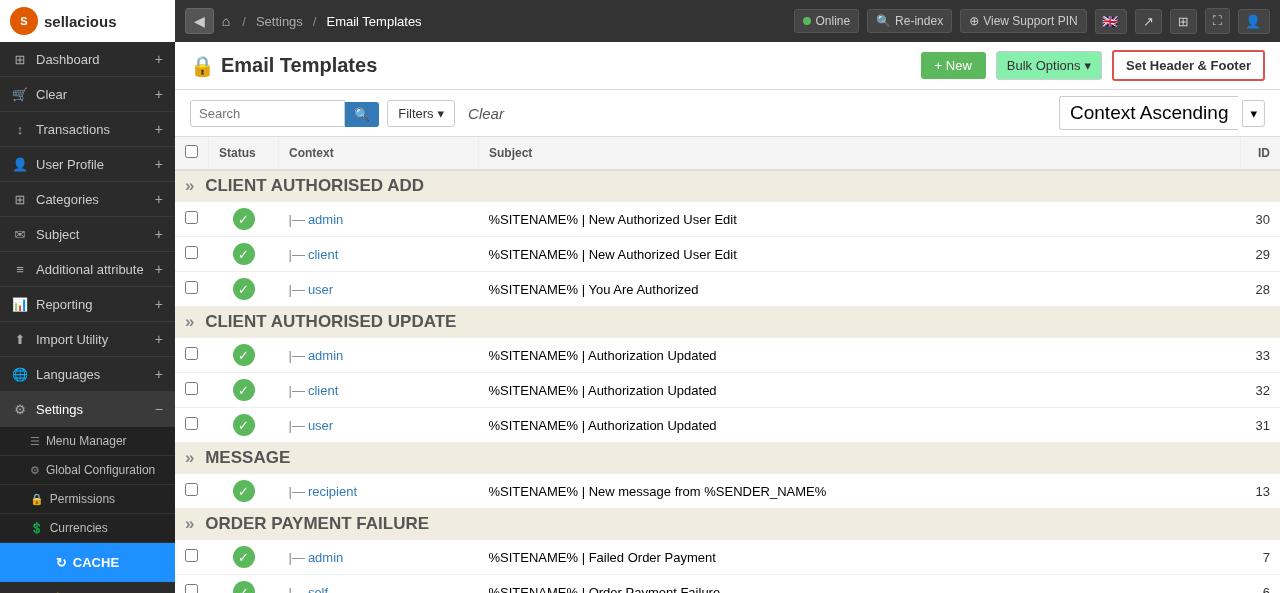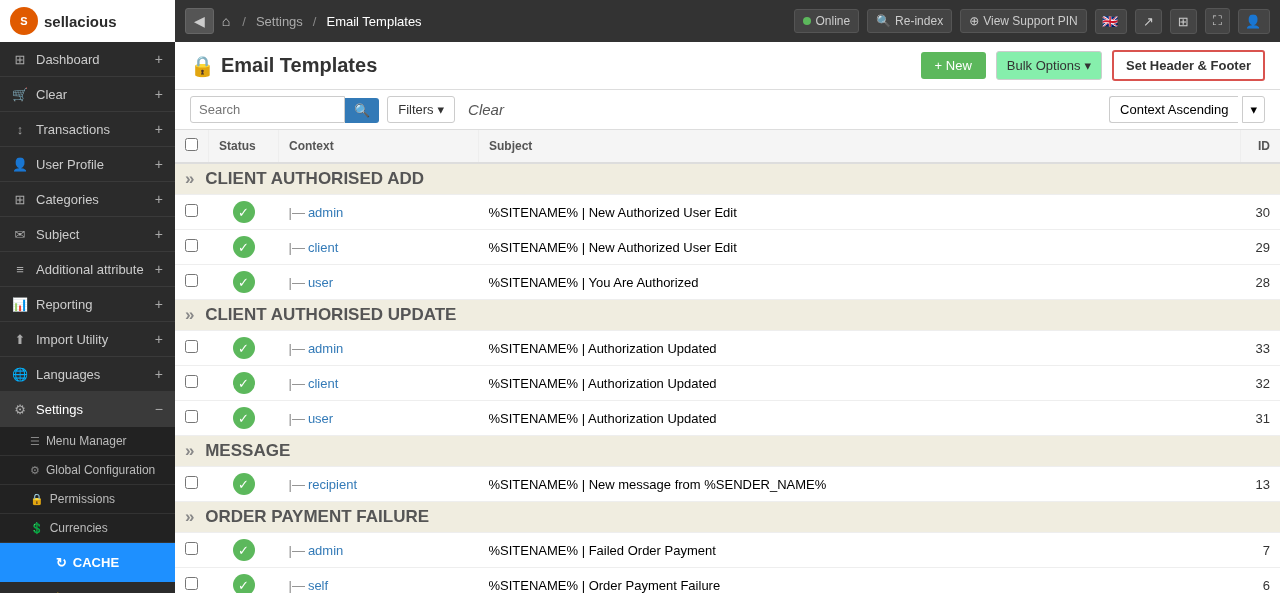--- a/index.html
+++ b/index.html
@@ -142,21 +142,21 @@
       flex-shrink: 0;
       gap: 8px;
     }
     .search-wrap { display: flex; align-items: flex-end; }
     .search-input { border: 1px solid #ccc; padding: 5px 8px; font-size: 13px; width: 155px; outline: none; border-radius: 3px 0 0 3px; }
     .search-btn { background: #337ab7; color: #fff; border: none; padding: 5px 9px; cursor: pointer; border-radius: 0 3px 3px 0; font-size: 13px; }
     .filter-btn { background: #fff; color: #333; border: 1px solid #ccc; border-radius: 3px; padding: 5px 10px; cursor: pointer; font-size: 13px; display: flex; align-items: center; gap: 4px; }
     .clear-btn { background: none; border: none; color: #555; cursor: pointer; font-size: 15px; padding: 5px; font-style: italic; }
     .toolbar-spacer { flex: 1; }
     .sort-dropdown { display: flex; align-items: center; gap: 4px; }
-    .sort-btn { background: #fff; border: 1px solid #ccc; border-radius: 3px 0 0 3px; padding: 5px 10px; font-size: 13px; cursor: pointer; border-right: none; }
+    .sort-btn { background: #fff; border: 1px solid #ccc; border-radius: 3px 0 0 3px; padding: 5px 10px; font-size: 19px; cursor: pointer; border-right: none; }
     .sort-caret-btn { background: #fff; border: 1px solid #ccc; border-radius: 0 3px 3px 0; padding: 5px 7px; font-size: 13px; cursor: pointer; }
 
     
     .table-wrap { flex: 1; overflow-y: auto; background: #fff; }
     table { width: 100%; border-collapse: collapse; }
     thead tr { background: #f5f5f5; border-bottom: 2px solid #ddd; }
     th { padding: 8px 10px; text-align: left; color: #555; font-size: 12px; font-weight: bold; border-right: 1px solid #eee; }
     th:last-child { border-right: none; }
     th.th-check { width: 30px; }
     th.th-status { width: 70px; }

